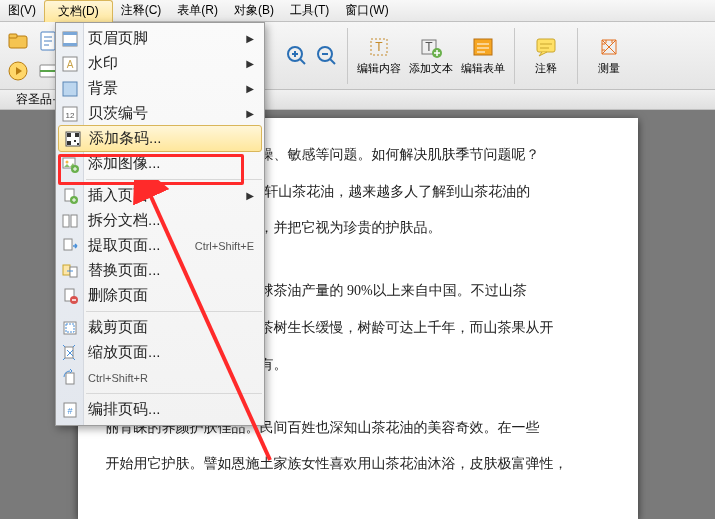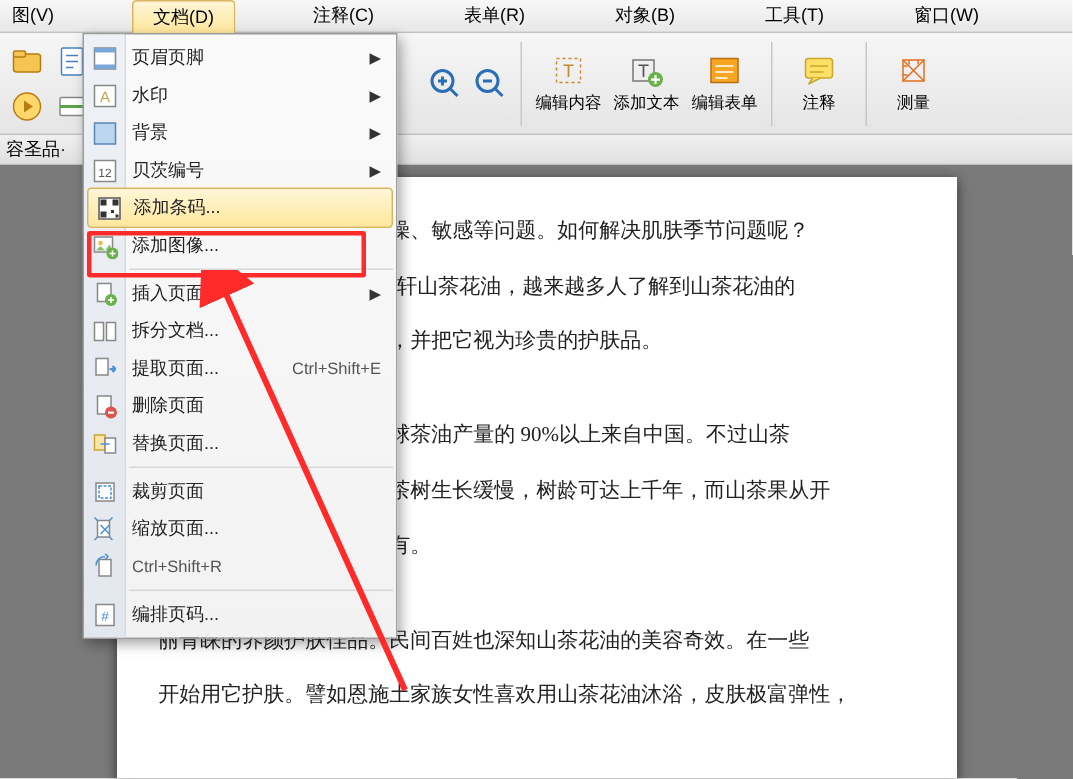--- a/index.html
+++ b/index.html
@@ -12,21 +12,20 @@
     overflow: hidden;
     position: relative;
   }
   .menubar {
     background: linear-gradient(#f8f8f8, #e8e8e8);
     border-bottom: 1px solid #c0c0c0;
     height: 22px;
     display: flex;
     align-items: center;
     padding-left: 0;
-    gap: 44px;
   }
   .menubar .menu-item {
     padding: 3px 8px;
     cursor: default;
   }
   .menubar .menu-item.active {
     background: linear-gradient(#fff6d8, #ffe79c);
     border: 1px solid #d9b65a;
     border-bottom: none;
     border-radius: 3px 3px 0 0;
@@ -58,21 +57,21 @@
   .tb-btn.small { width:28px; height:28px; }
   .tb-top { display:flex; gap:2px; }
   .sep { width:1px; height:56px; background:#c8c8c8; margin:0 4px; }
   .icon { width:24px; height:24px; display:inline-flex; align-items:center; justify-content:center; }
   .icon svg { width:24px; height:24px; }
   .minibar {
     background:linear-gradient(#f0f0f0,#e0e0e0);
     border-bottom:1px solid #c0c0c0;
     height:20px;
     font-size:12px;
-    padding-left:4px;
+    padding-left:16px;
     display:flex;
     align-items:center;
   }
   .content-area {
     position:absolute;
     left:0; top:110px; right:0; bottom:0;
     background:#7a7a7a;
     display:flex;
     justify-content:center;
   }
@@ -124,21 +123,21 @@
     height:27px;
     margin:-1px 2px;
     padding-left:30px;
   }
   .dd-item .dd-icon {
     position:absolute;
     left:4px; width:20px; height:20px;
     display:flex;align-items:center;justify-content:center;
   }
   .dd-item .dd-icon svg { width:18px; height:18px; }
-  .dd-item .label { flex:1; color:#222; font-size:12px; }
+  .dd-item .label { flex:1; color:#222; font-size:15px; }
   .dd-item .shortcut { color:#555; font-size:11px; }
   .dd-item .arrow { color:#333; font-size:10px; margin-left:6px; }
   .dd-sep {
     height:1px;
     background:#d8d8d8;
     margin:3px 2px 3px 30px;
     position:relative; z-index:1;
   }
 
   .red-box {
@@ -400,36 +399,36 @@
           <rect x="3" y="2" width="8" height="11" fill="#fff" stroke="#888"></rect>
           <path d="M12 9h4m0 0l-2-2m2 2l-2 2" stroke="#4a90d9" stroke-width="1.5" fill="none"></path>
         </svg>
       </span>
     <span class="label">提取页面...</span>
     <span class="shortcut">Ctrl+Shift+E</span>
   </div>
   <div class="dd-item">
     <span class="dd-icon">
         <svg viewBox="0 0 18 18">
+          <rect x="2" y="3" width="7" height="10" fill="#fde6a8" stroke="#caa62f"></rect>
+          <rect x="9" y="5" width="7" height="10" fill="#fff" stroke="#888"></rect>
+          <path d="M6 9h6" stroke="#4a90d9"></path>
+        </svg>
+      </span>
+    <span class="label">替换页面...</span>
+  </div>
+  <div class="dd-item">
+    <span class="dd-icon">
+        <svg viewBox="0 0 18 18">
           <rect x="4" y="2" width="9" height="12" fill="#fff" stroke="#888"></rect>
           <circle cx="13" cy="13" r="4" fill="#d9534f"></circle>
           <path d="M11 13h4" stroke="#fff" stroke-width="1.5"></path>
         </svg>
       </span>
     <span class="label">删除页面</span>
-  </div>
-  <div class="dd-item">
-    <span class="dd-icon">
-        <svg viewBox="0 0 18 18">
-          <rect x="2" y="3" width="7" height="10" fill="#fde6a8" stroke="#caa62f"></rect>
-          <rect x="9" y="5" width="7" height="10" fill="#fff" stroke="#888"></rect>
-          <path d="M6 9h6" stroke="#4a90d9"></path>
-        </svg>
-      </span>
-    <span class="label">替换页面...</span>
   </div>
   <div class="dd-sep"></div>
   <div class="dd-item">
     <span class="dd-icon">
         <svg viewBox="0 0 18 18">
           <rect x="3" y="3" width="12" height="12" fill="#fff" stroke="#888"></rect>
           <rect x="5" y="5" width="8" height="8" fill="none" stroke="#4a90d9" stroke-dasharray="2 1"></rect>
         </svg>
       </span>
     <span class="label">裁剪页面</span>

